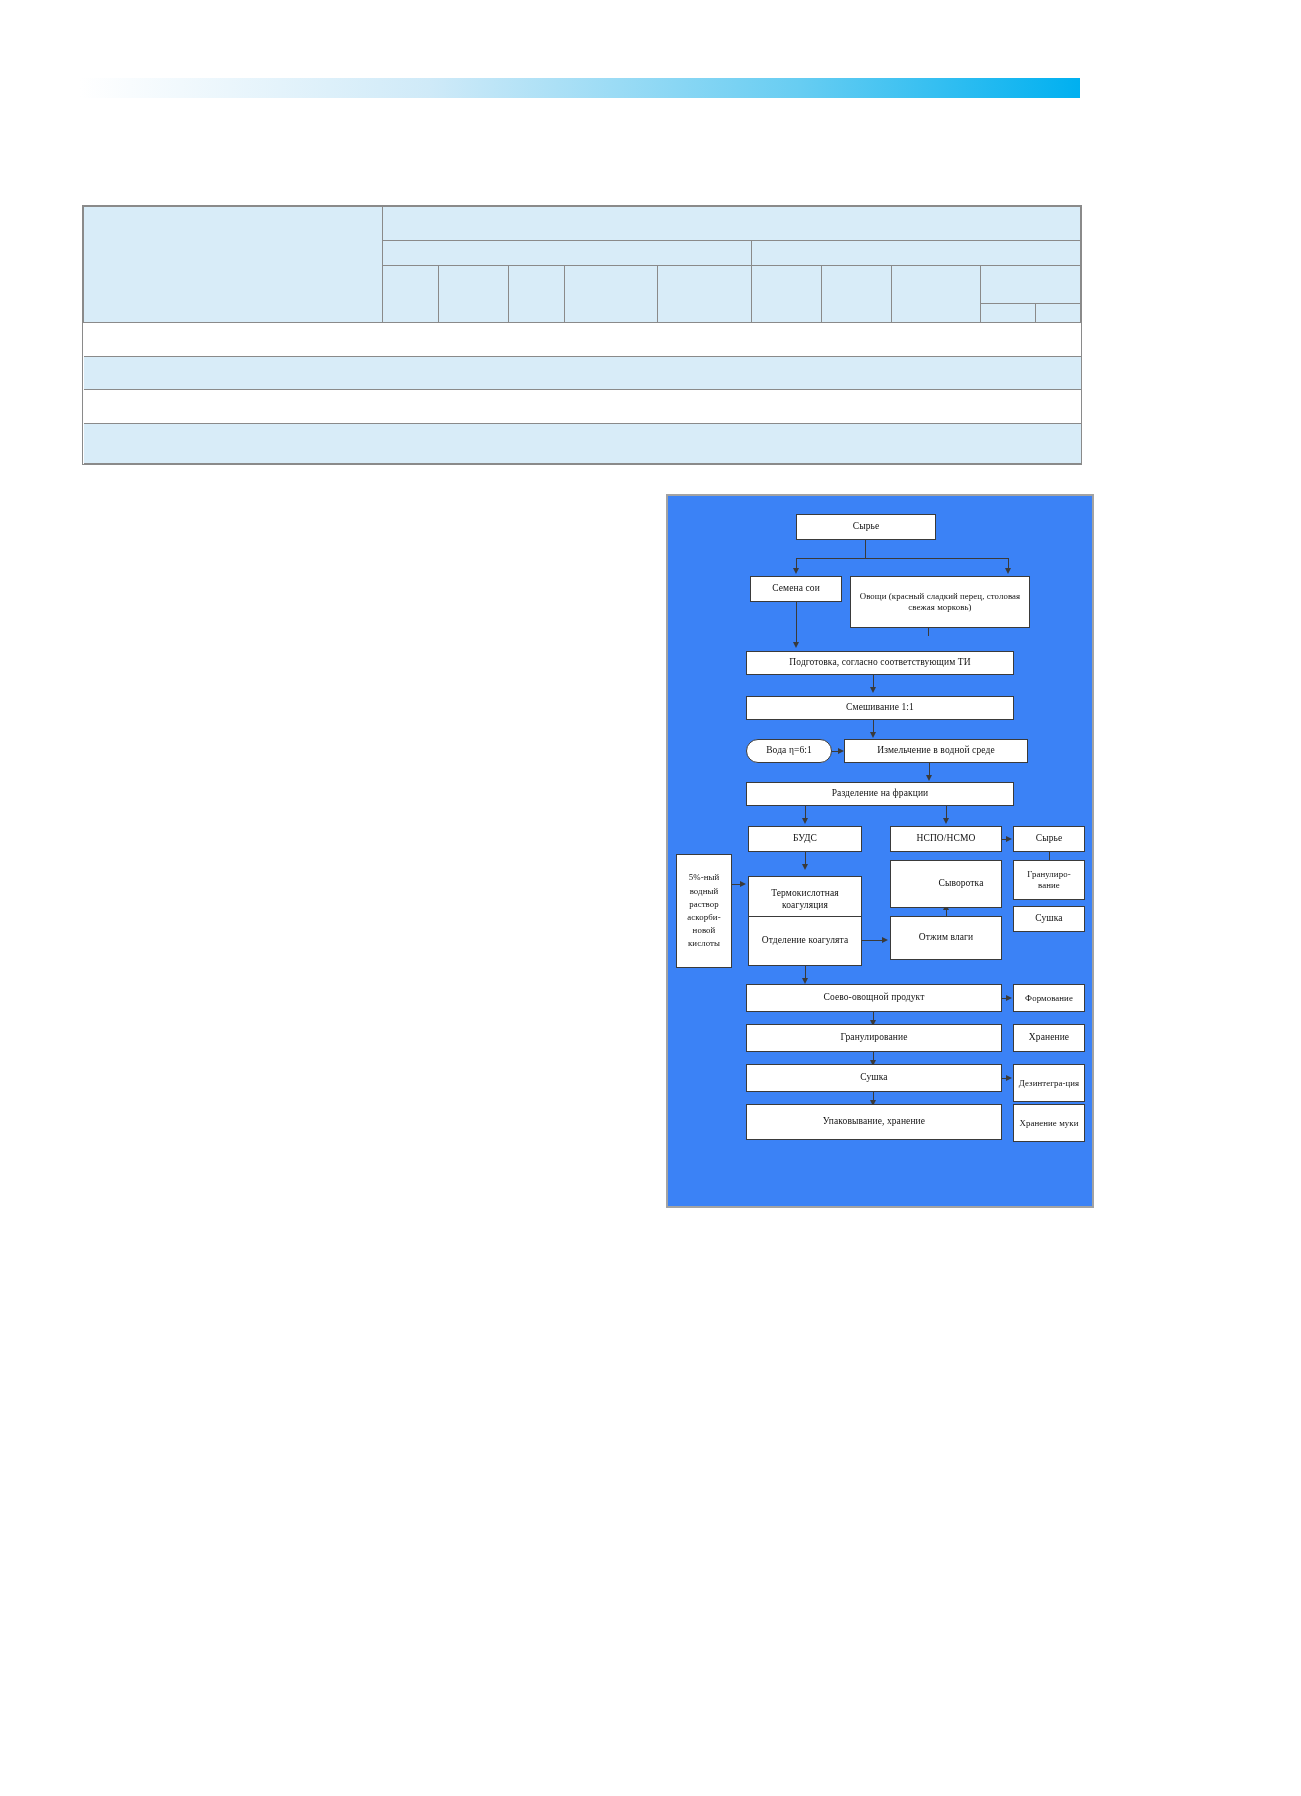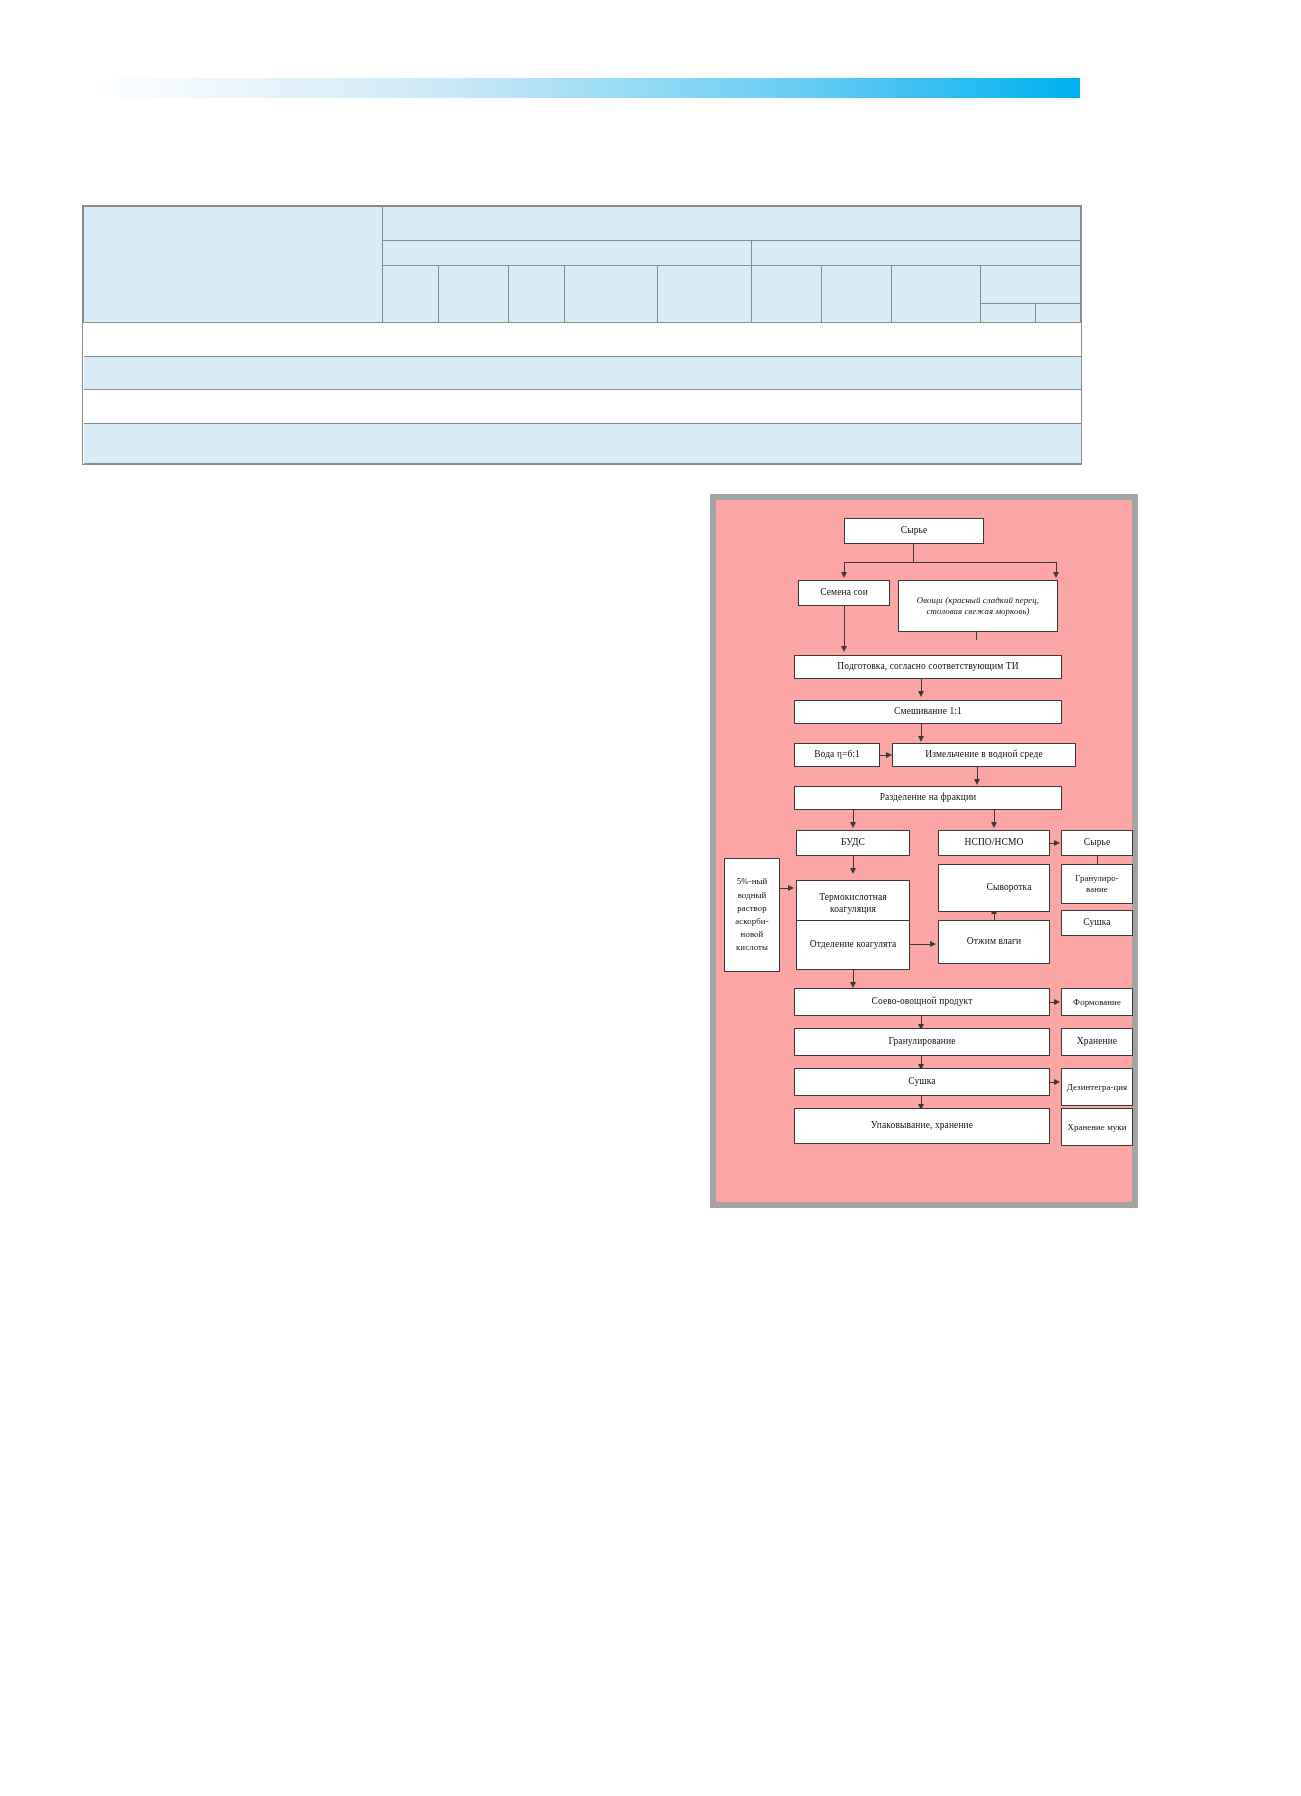--- a/index.html
+++ b/index.html
@@ -52,27 +52,27 @@
     text-align: center;
   }
   .tbl td.plain { background: #ffffff; }
   .tbl td.noleft { border-left: none; }
   .tbl td.noright { border-right: none; }
   .tbl tr.bandrow td { border-left: none; border-right: none; }
 
   
   #flow-panel {
     position: absolute;
-    left: 710px;
+    left: 666px;
     top: 494px;
     width: 428px;
     height: 714px;
-    border: 6px solid #a3a3a3;
+    border: 2px solid #a3a3a3;
     box-sizing: border-box;
-    background: #fca5a5;
+    background: #3b82f6;
   }
   #flow-inner {
     position: absolute;
     left: 0; top: 0;
     width: 100%; height: 100%;
   }
 
   .node {
     position: absolute;
     box-sizing: border-box;
@@ -187,35 +187,35 @@
 
     <div class="node" style="left:128px; top:18px; width:140px; height:26px;">Сырье</div>
     <div class="ln lnv" style="left:197px; top:44px; height:18px;"></div>
     <div class="ln lnh" style="left:128px; top:62px; width:212px;"></div>
     <div class="ln lnv" style="left:128px; top:62px; height:12px;"></div>
     <div class="ln lnv" style="left:340px; top:62px; height:12px;"></div>
     <div class="arrow-d" style="left:125px; top:72px;"></div>
     <div class="arrow-d" style="left:337px; top:72px;"></div>
 
     <div class="node" style="left:82px; top:80px; width:92px; height:26px;">Семена сои</div>
-    <div class="node tiny" style="left:182px; top:80px; width:160px; height:52px;font-style:italic;">Овощи (красный сладкий перец, столовая свежая морковь)</div>
+    <div class="node tiny" style="left:182px; top:80px; width:180px; height:52px;">Овощи (красный сладкий перец, столовая свежая морковь)</div>
 
     <div class="ln lnv" style="left:128px; top:106px; height:42px;"></div>
     <div class="ln lnv" style="left:260px; top:132px; height:8px;"></div>
     <div class="arrow-d" style="left:125px; top:146px;"></div>
 
     <div class="node" style="left:78px; top:155px; width:268px; height:24px;">Подготовка, согласно соответствующим ТИ</div>
     <div class="ln lnv" style="left:205px; top:179px; height:14px;"></div>
     <div class="arrow-d" style="left:202px; top:191px;"></div>
 
     <div class="node" style="left:78px; top:200px; width:268px; height:24px;">Смешивание 1:1</div>
     <div class="ln lnv" style="left:205px; top:224px; height:14px;"></div>
     <div class="arrow-d" style="left:202px; top:236px;"></div>
 
-    <div class="node" style="left:78px; top:243px; width:86px; height:24px;">Вода η=6:1</div>
+    <div class="node" style="left:78px; top:243px; width:86px; height:24px;border-radius:12px;">Вода η=6:1</div>
     <div class="node" style="left:176px; top:243px; width:184px; height:24px;">Измельчение в водной среде</div>
     <div class="ln lnh" style="left:164px; top:255px; width:8px;"></div>
     <div class="arrow-r" style="left:170px; top:252px;"></div>
     <div class="ln lnv" style="left:261px; top:267px; height:14px;"></div>
     <div class="arrow-d" style="left:258px; top:279px;"></div>
 
     <div class="node" style="left:78px; top:286px; width:268px; height:24px;">Разделение на фракции</div>
 
     <div class="ln lnv" style="left:137px; top:310px; height:14px;"></div>
     <div class="arrow-d" style="left:134px; top:322px;"></div>

